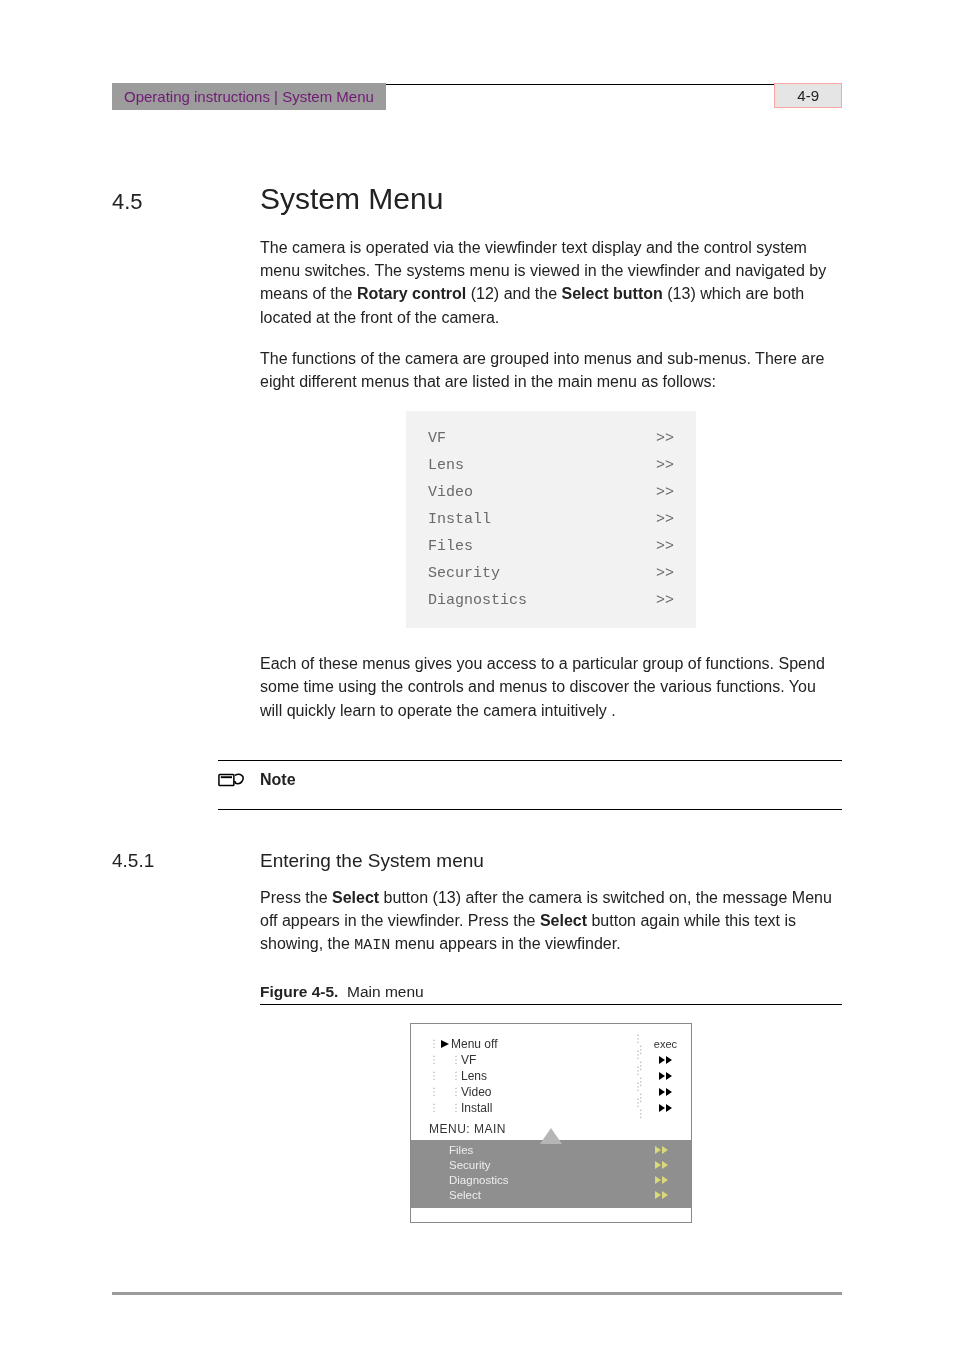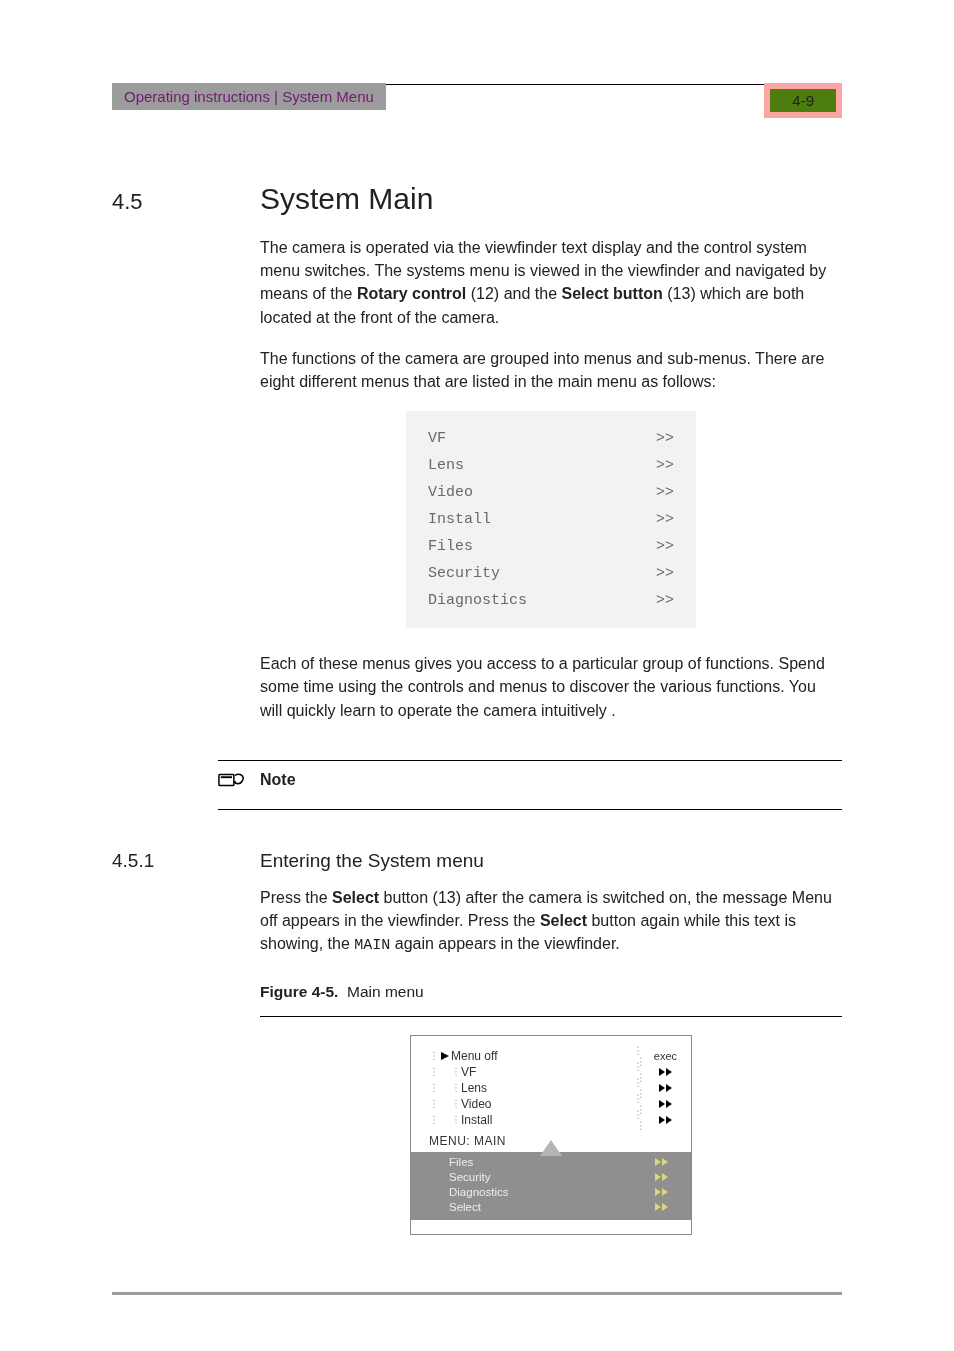--- a/index.html
+++ b/index.html
@@ -1,21 +1,21 @@
 <!DOCTYPE html>
 <html><head>
 <meta charset="utf-8">
 <style>
   * { box-sizing: border-box; margin: 0; padding: 0; }
   html, body { width: 954px; height: 1351px; background: #ffffff; font-family: "Segoe UI", "Helvetica Neue", Arial, sans-serif; color: #222; }
   .page { position: relative; width: 954px; height: 1351px; padding: 84px 112px 60px 112px; }
   .header-container { position: relative; height: 28px; }
   .header-container .line { position: absolute; left: 0; right: 0; top: 0; border-top: 1px solid #000; }
   .header-container .crumb { position: absolute; left: 0; top: -1px; background: #9c9c9c; color: #701a75; font-size: 15px; padding: 5px 12px; }
-  .header-container .pnum { position: absolute; right: 0; top: -1px; background: #4d7c0f; border: 6px solid #fca5a5; font-size: 15px; padding: 3px 22px; }
+  .header-container .pnum { position: absolute; right: 0; top: -1px; background: #e5e5e5; border: 1px solid #fca5a5; font-size: 15px; padding: 3px 22px; }
 
   .section-row { display: flex; align-items: baseline; margin-bottom: 20px; }
   .sec-num { width: 148px; font-size: 22px; font-weight: 300; flex-shrink: 0; }
   .sec-title { font-size: 30px; font-weight: 300; }
   .body { margin-left: 148px; }
   .para { font-size: 16px; line-height: 1.45; margin-bottom: 18px; }
   .para .bold { font-weight: 600; }
 
   .menu-box { width: 290px; margin: 18px auto 24px auto; background: #f2f2f2; padding: 14px 22px 14px 22px; font-family: "Courier New", monospace; font-size: 15px; color: #6a6a6a; }
   .menu-row { display: flex; justify-content: space-between; padding: 5px 0; }
@@ -25,21 +25,21 @@
   .note-content { margin-left: 42px; }
   .note-title { font-weight: 700; font-size: 16px; margin-bottom: 6px; }
   .note-text { font-size: 16px; line-height: 1.45; }
 
   .subsec-row { display: flex; align-items: center; margin: 16px 0 14px 0; }
   .subsec-num { width: 148px; font-size: 19px; font-weight: 400; flex-shrink: 0; }
   .subsec-title { font-size: 19px; font-weight: 400; }
 
   .mono { font-family: "Courier New", monospace; font-size: 15px; margin-top: 20px; }
 
-  .fig-caption-row { border-bottom: 1px solid #000; padding-bottom: 15px; margin: 26px 0 18px 0; font-size: 15.5px; }
+  .fig-caption-row { border-bottom: 1px solid #000; padding-bottom: 3px; margin: 26px 0 18px 0; font-size: 15.5px; }
   .fig-caption-row .fig-label { font-weight: 600; }
 
   .figure-box { width: 282px; margin: 0 auto; border: 1px solid #8a8a8a; padding: 12px 0 14px 0; font-family: Arial, sans-serif; font-size: 12px; color: #333; position: relative; }
   .fig-inner { padding: 0 18px; }
   .fig-upper { display: flex; }
   .fig-col-left { flex: 1; }
   .fig-col-right { width: 40px; text-align: left; }
   .fig-item { display: flex; align-items: center; height: 16px; }
   .fig-caret { width: 12px; display: inline-flex; justify-content: center; }
   .fig-dots-col { width: 10px; display: inline-block; color: #aaa; font-size: 10px; text-align: center; }
@@ -64,21 +64,21 @@
   <div class="header-container">
     <div class="line"></div>
     <div class="crumb">Operating instructions | System Menu</div>
     <div class="pnum">4-9</div>
   </div>
 
   <div style="height:70px"></div>
 
   <div class="section-row">
     <div class="sec-num">4.5</div>
-    <div class="sec-title">System Main</div>
+    <div class="sec-title">System Menu</div>
   </div>
 
   <div class="body">
 
     <p class="para">
       <span>The camera is operated via the viewfinder text display and the control system menu switches. The systems menu is viewed in the viewfinder and navigated by means of the </span><span class="bold">Rotary control</span><span> (12) and the </span><span class="bold">Select button</span><span> (13) which are both located at the front of the camera.</span>
     </p>
 
     <p class="para">The functions of the camera are grouped into menus and sub-menus. There are eight different menus that are listed in the main menu as follows:</p>
 
@@ -130,21 +130,21 @@
 
   </div>
 
   <div class="subsec-row">
     <div class="subsec-num">4.5.1</div>
     <div class="subsec-title">Entering the System menu</div>
   </div>
 
   <div class="body">
     <p class="para">
-      <span>Press the </span><span class="bold">Select</span><span> button (13) after the camera is switched on, the message Menu off appears in the viewfinder. Press the </span><span class="bold">Select</span><span> button again while this text is showing, the </span><span class="mono">MAIN</span><span> again appears in the viewfinder.</span>
+      <span>Press the </span><span class="bold">Select</span><span> button (13) after the camera is switched on, the message Menu off appears in the viewfinder. Press the </span><span class="bold">Select</span><span> button again while this text is showing, the </span><span class="mono">MAIN</span><span> menu appears in the viewfinder.</span>
     </p>
 
     <div class="fig-caption-row">
       <span class="fig-label">Figure 4-5.</span>&nbsp;&nbsp;<span>Main menu</span>
     </div>
 
     <div class="figure-box">
       <div class="fig-inner">
         <div class="fig-upper">
           <div class="fig-col-left">

